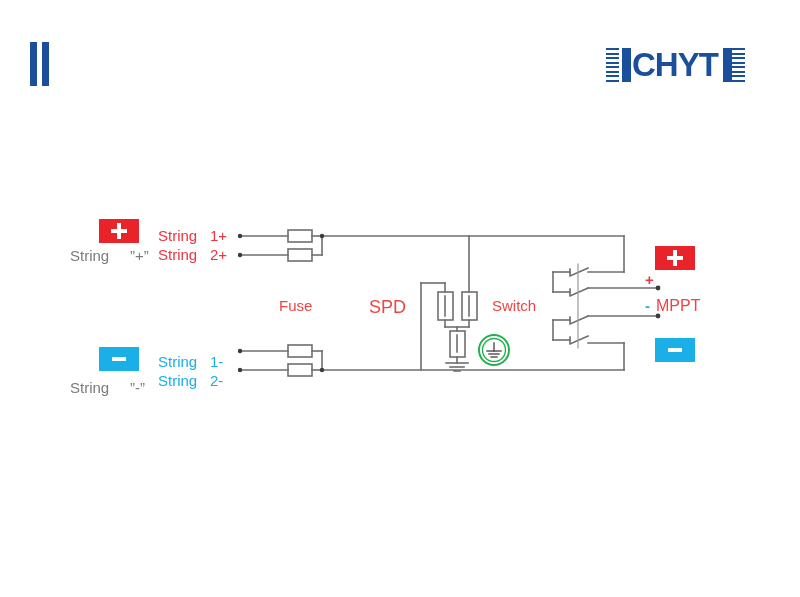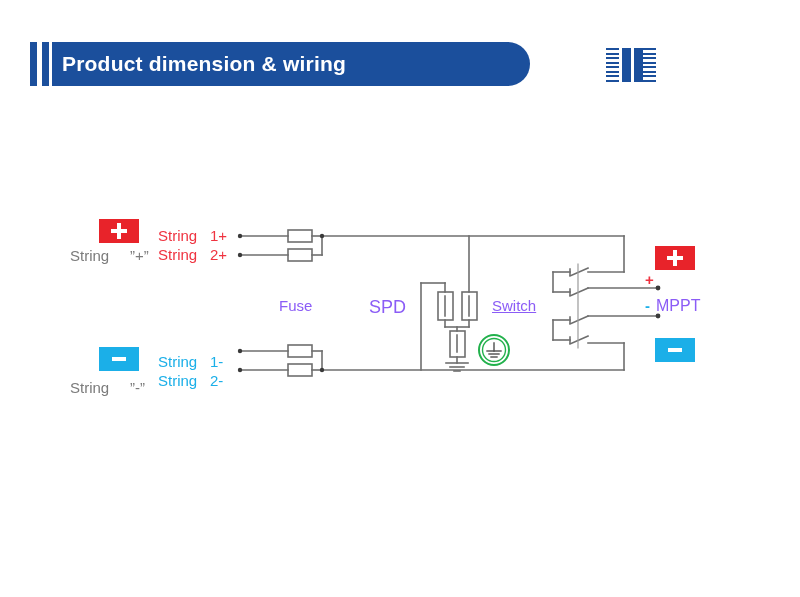--- a/index.html
+++ b/index.html
@@ -133,67 +133,65 @@
 
   
   .lbl {
     position: absolute;
     white-space: nowrap;
     font-family: "Liberation Sans", sans-serif;
   }
   .lbl-red  { color: #ef3340; }
   .lbl-cyan { color: #1bafe8; }
   .lbl-gray { color: #7b7b7b; }
-  .lbl-dark { color: #8b5cf6; }
+  .lbl-dark { color: #ef4444; }
 
   #label-string-plus-group { left: 70px; top: 247px; font-size: 15px; }
   #label-string-minus-group { left: 70px; top: 379px; font-size: 15px; }
   #label-quote-plus  { left: 130px; top: 247px; font-size: 15px; }
   #label-quote-minus { left: 130px; top: 379px; font-size: 15px; }
 
   #label-string-1p { left: 158px; top: 227px; font-size: 15px; }
   #label-string-2p { left: 158px; top: 246px; font-size: 15px; }
   #label-string-1n { left: 158px; top: 353px; font-size: 15px; }
   #label-string-2n { left: 158px; top: 372px; font-size: 15px; }
 
   .lbl-num { position: absolute; left: 52px; }
 
   #label-fuse   { left: 279px; top: 297px; font-size: 15px; }
   #label-spd    { left: 369px; top: 297px; font-size: 18px; }
-  #label-switch { left: 492px; top: 297px; font-size: 15px; text-decoration: underline; }
+  #label-switch { left: 492px; top: 297px; font-size: 15px; }
   #label-mppt   { left: 656px; top: 297px; font-size: 16px; }
 
   #label-mppt-plus  { left: 645px; top: 271px; font-size: 15px; color: #ef3340; font-weight: bold; }
   #label-mppt-minus { left: 645px; top: 297px; font-size: 15px; color: #1bafe8; font-weight: bold; }
 
   svg { display: block; }
 </style>
 </head>
 <body>
 
 <div id="header-bar">
   <div id="accent-stripe-1" class="accent-stripe"></div>
   <div id="accent-stripe-2" class="accent-stripe"></div>
-  <div id="title-plate">
-    <span id="page-title">Product dimension &amp; wiring</span>
-  </div>
 </div>
 
 <div id="logo">
   <span class="logo-stripes">
     <i></i>
       <i></i>
       <i></i>
       <i></i>
       <i></i>
       <i></i>
       <i></i>
       <i></i>
   </span>
   <span class="logo-solid"></span>
+  <span id="logo-text">CHYT</span>
   <span class="logo-solid"></span>
   <span class="logo-stripes">
     <i></i>
       <i></i>
       <i></i>
       <i></i>
       <i></i>
       <i></i>
       <i></i>
       <i></i>

